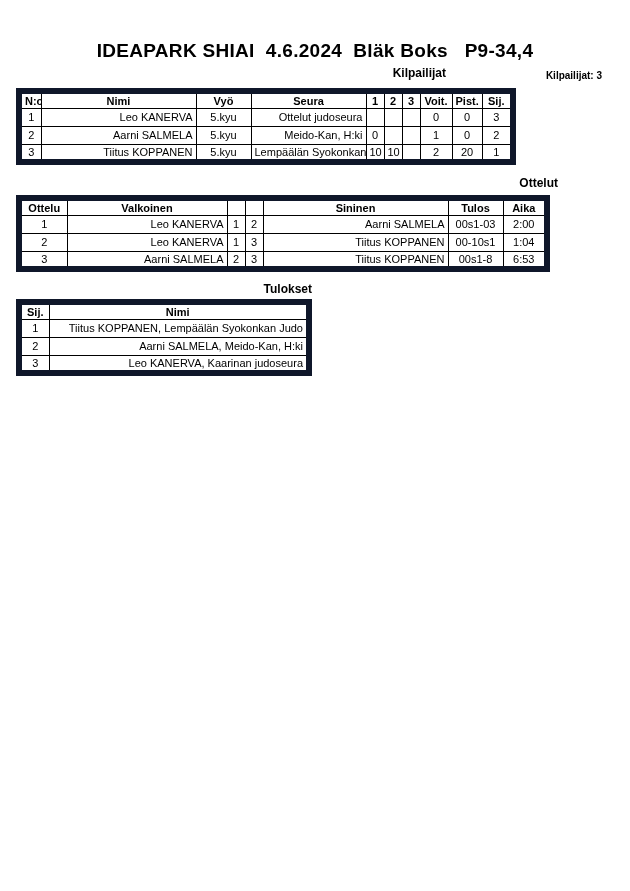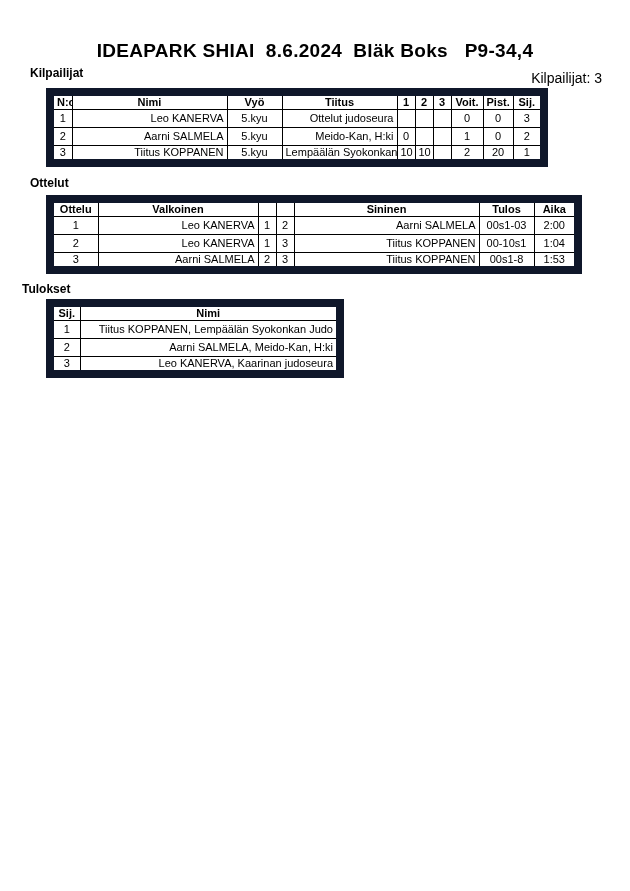--- a/index.html
+++ b/index.html
@@ -8,34 +8,35 @@
     background:#ffffff; color:#000000;
     font-family:"Liberation Sans", sans-serif;
     position:relative; overflow:hidden;
   }
   .title {
     position:absolute; top:40px; left:0; width:630px;
     text-align:center; font-weight:bold; font-size:19px;
     white-space:pre; letter-spacing:0.3px;
   }
   .section-label {
-    position:absolute; text-align:left;
+    position:absolute; text-align:right;
     font-weight:bold; font-size:12px;
   }
   .lbl-kilpailijat { top:66px; left:30px; width:416px; }
   .lbl-ottelut     { top:176px; left:30px; width:528px; }
   .lbl-tulokset    { top:282px; left:22px; width:290px; }
   .count-label {
     position:absolute; top:70px; right:28px;
-    font-size:14px;
+    font-size:10px;
+    font-weight:bold;
   }
   table {
-    position:absolute; left:46px;
+    position:absolute; left:16px;
     border-collapse:collapse; table-layout:fixed;
-    border:8px solid #0f172a;
+    border:6px solid #0f172a;
   }
   .t-competitors { top:88px;  width:494px; }
   .t-matches     { top:195px; width:528px; }
   .t-results     { top:299px; width:290px; }
   th, td {
     border:1px solid #000;
     font-size:11px; line-height:12px;
     padding:0 3px; height:18px;
     overflow:hidden; white-space:nowrap;
     box-sizing:border-box;
@@ -49,32 +50,32 @@
   .c-r{width:18px}.c-voit{width:32px}.c-pist{width:30px}.c-sij{width:31px}
   
   .m-no{width:48px}.m-white{width:160px}.m-s{width:18px}.m-blue{width:185px}
   .m-tulos{width:55px}.m-aika{width:44px}
   
   .r-sij{width:30px}.r-nimi{width:260px}
 </style>
 </head>
 <body>
 
-<div class="title">IDEAPARK SHIAI  8.6.2024  Bläk Boks   P9-34,4</div>
+<div class="title">IDEAPARK SHIAI  4.6.2024  Bläk Boks   P9-34,4</div>
 
 <div class="section-label lbl-kilpailijat">Kilpailijat</div>
 <div class="count-label">Kilpailijat: 3</div>
 
 <table class="t-competitors">
   <tbody>
       <tr>
     <th class="c-no">N:o</th>
     <th class="c-nimi">Nimi</th>
     <th class="c-vyo">Vyö</th>
-    <th class="c-seura">Tiitus</th>
+    <th class="c-seura">Seura</th>
     <th class="c-r">1</th>
     <th class="c-r">2</th>
     <th class="c-r">3</th>
     <th class="c-voit">Voit.</th>
     <th class="c-pist">Pist.</th>
     <th class="c-sij">Sij.</th>
   </tr>
   <tr>
     <td class="ac">1</td>
     <td class="al">Leo KANERVA</td>
@@ -145,21 +146,21 @@
     <td class="ac">00-10s1</td>
     <td class="ac">1:04</td>
   </tr>
   <tr>
     <td class="ac">3</td>
     <td class="al">Aarni SALMELA</td>
     <td class="ac">2</td>
     <td class="ac">3</td>
     <td class="al">Tiitus KOPPANEN</td>
     <td class="ac">00s1-8</td>
-    <td class="ac">1:53</td>
+    <td class="ac">6:53</td>
   </tr>
 </tbody>
   </table>
 
 <div class="section-label lbl-tulokset">Tulokset</div>
 
 <table class="t-results">
   <tbody>
       <tr>
     <th class="r-sij">Sij.</th>

